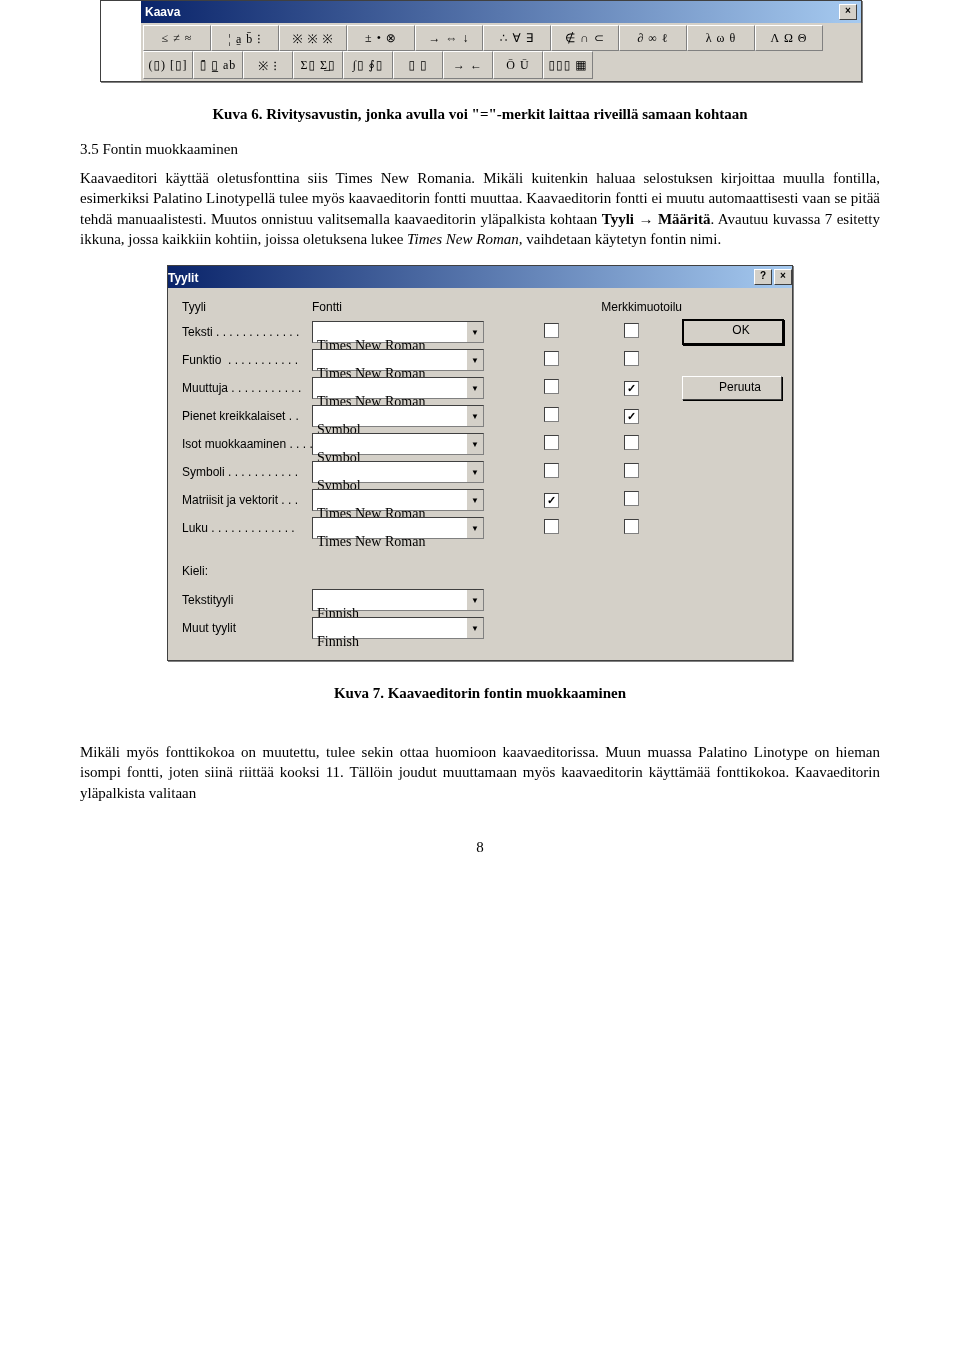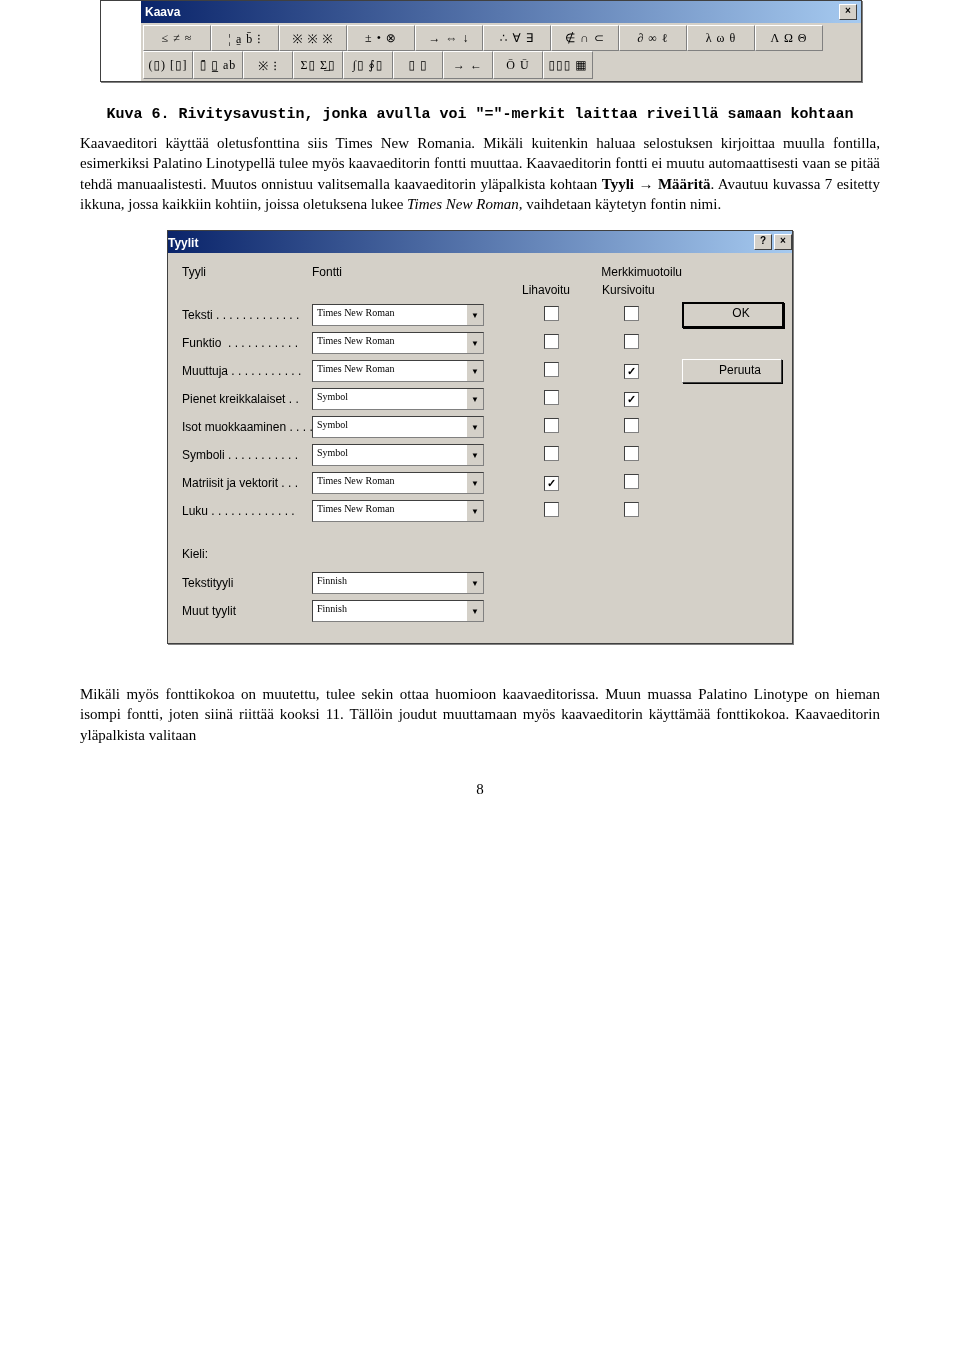--- a/index.html
+++ b/index.html
@@ -83,21 +83,20 @@
     height: 22px;
     font-size: 11px;
     display:flex; align-items:center; justify-content:center;
     letter-spacing: 2px;
   }
   
   .caption {
     text-align: center;
     font-weight: bold;
     margin: 24px 0 8px 0;
-    font-family: Liberation Mono, monospace;
   }
   .heading {
     margin: 18px 0 10px 0;
   }
   .body-para {
     text-align: justify;
     line-height: 1.35;
     margin: 10px 0;
   }
   .body-para em, .body-para i { }
@@ -152,23 +151,23 @@
     display:flex;
     height: 20px;
     background: #fff;
     border: 1px solid #808080;
     border-top-color:#404040;
     border-left-color:#404040;
     width: 170px;
   }
   .combo-text {
     flex: 1;
-    padding: 2px 4px;
+    padding: 16px 4px;
     font-family: "Times New Roman", serif;
-    font-size: 10px;
+    font-size: 14px;
   }
   .combo-btn {
     width: 16px;
     background: #d4d0c8;
     border-left: 1px solid #fff;
     display:flex; align-items:center; justify-content:center;
     font-size: 8px;
   }
   .checkbox {
     width: 13px; height: 13px;
@@ -228,20 +227,21 @@
         <div class="kaava-cell">→ ←</div>
         <div class="kaava-cell">Ō Ū</div>
         <div class="kaava-cell">▯▯▯ ▦</div>
       </div>
     </div>
   </div>
 
 
   <div class="caption">Kuva 6. Rivitysavustin, jonka avulla voi "="-merkit laittaa riveillä samaan kohtaan</div>
 
+  <div class="heading">3.5  Fontin muokkaaminen</div>
 
   <p class="body-para">
     <span>Kaavaeditori käyttää oletusfonttina siis Times New Romania. Mikäli kuitenkin haluaa selostuksen kirjoittaa muulla fontilla, esimerkiksi Palatino Linotypellä tulee myös kaavaeditorin fontti muuttaa. Kaavaeditorin fontti ei muutu automaattisesti vaan se pitää tehdä manuaalistesti. Muutos onnistuu valitsemalla kaavaeditorin yläpalkista kohtaan </span><b>Tyyli</b><span> → </span><b>Määritä</b><span>. Avautuu kuvassa 7 esitetty ikkuna, jossa kaikkiin kohtiin, joissa oletuksena lukee </span><i>Times New Roman,</i><span> vaihdetaan käytetyn fontin nimi.</span>
   </p>
 
   <div class="tyylit-window">
     <div class="tyylit-title">
       <span>Tyylit</span>
       <div class="tyylit-title-buttons">
         <span class="win-btn">?</span>
@@ -249,27 +249,20 @@
       </div>
     </div>
     <div class="tyylit-body">
 
       <div class="tyylit-headrow">
         <div>Tyyli</div>
         <div>Fontti</div>
         <div style="grid-column:3 / span 2; text-align:right;">Merkkimuotoilu</div>
         <div></div>
       </div>
-      <div class="tyylit-headrow">
-        <div></div>
-          <div></div>
-        <div>Lihavoitu</div>
-        <div>Kursivoitu</div>
-        <div></div>
-      </div>
 
       <div id="tyylit-rows">
           <div class="tyylit-row">
             <div class="tyylit-label">Teksti . . . . . . . . . . . . .</div>
             <div>
               <div class="combo">
                 <div class="combo-text">Times New Roman</div>
                 <div class="combo-btn">▼</div>
               </div>
             </div>
@@ -392,17 +385,18 @@
             </div>
             <div></div>
             <div></div>
             <div></div>
           </div>
         </div>
 
     </div>
   </div>
 
+  <div class="caption">Kuva 7. Kaavaeditorin fontin muokkaaminen</div>
 
   <p class="body-para" style="margin-top:40px;">Mikäli myös fonttikokoa on muutettu, tulee sekin ottaa huomioon kaavaeditorissa. Muun muassa Palatino Linotype on hieman isompi fontti, joten siinä riittää kooksi 11. Tällöin joudut muuttamaan myös kaavaeditorin käyttämää fonttikokoa. Kaavaeditorin yläpalkista valitaan</p>
 
   <div class="page-num">8</div>
 </div>
 
 </body></html>

